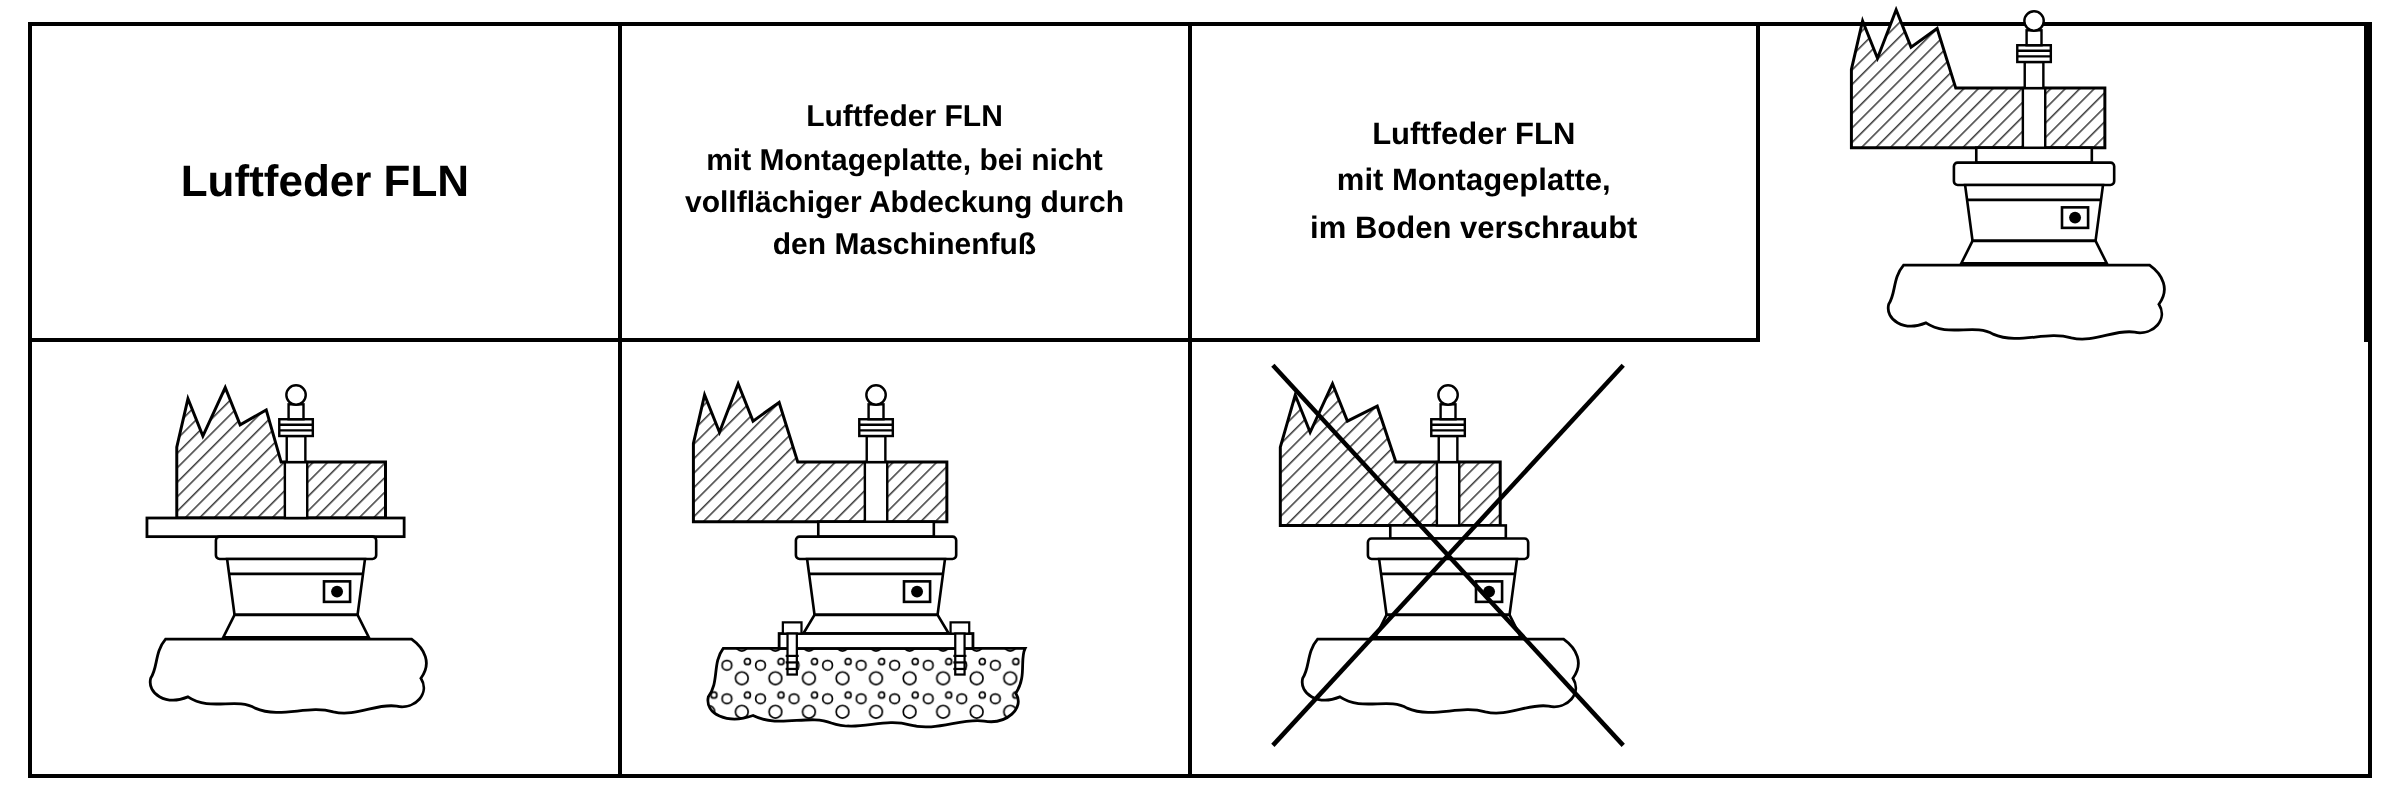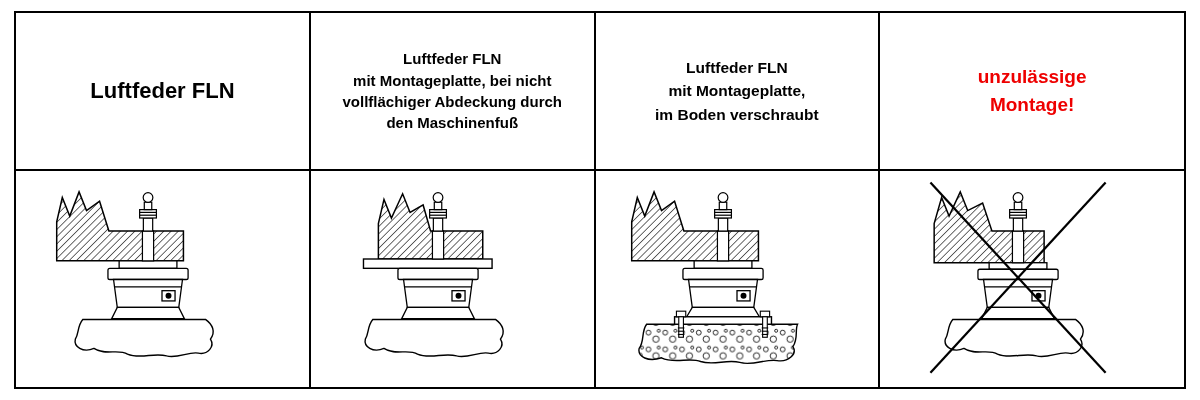--- a/index.html
+++ b/index.html
@@ -34,24 +34,20 @@
       <span>Luftfeder FLN
 mit Montageplatte, bei nicht
 vollflächiger Abdeckung durch
 den Maschinenfuß</span>
     </div>
     <div class="cell hcell h-med2">
       <span>Luftfeder FLN
 mit Montageplatte,
 im Boden verschraubt</span>
     </div>
-    <div class="cell hcell h-warn last">
-      <span>unzulässige
-Montage!</span>
-    </div>
 
     <div class="cell fcell">
       <svg viewBox="0 0 270 220" width="252" height="205">
         <defs>
           <pattern id="hatch1" patternUnits="userSpaceOnUse" width="5.5" height="5.5" patternTransform="rotate(45)">
             <rect width="5.5" height="5.5" fill="#fff"></rect>
             <line x1="0" y1="0" x2="0" y2="5.5" stroke="#444" stroke-width="1.7"></line>
           </pattern>
         </defs>
         <g>

